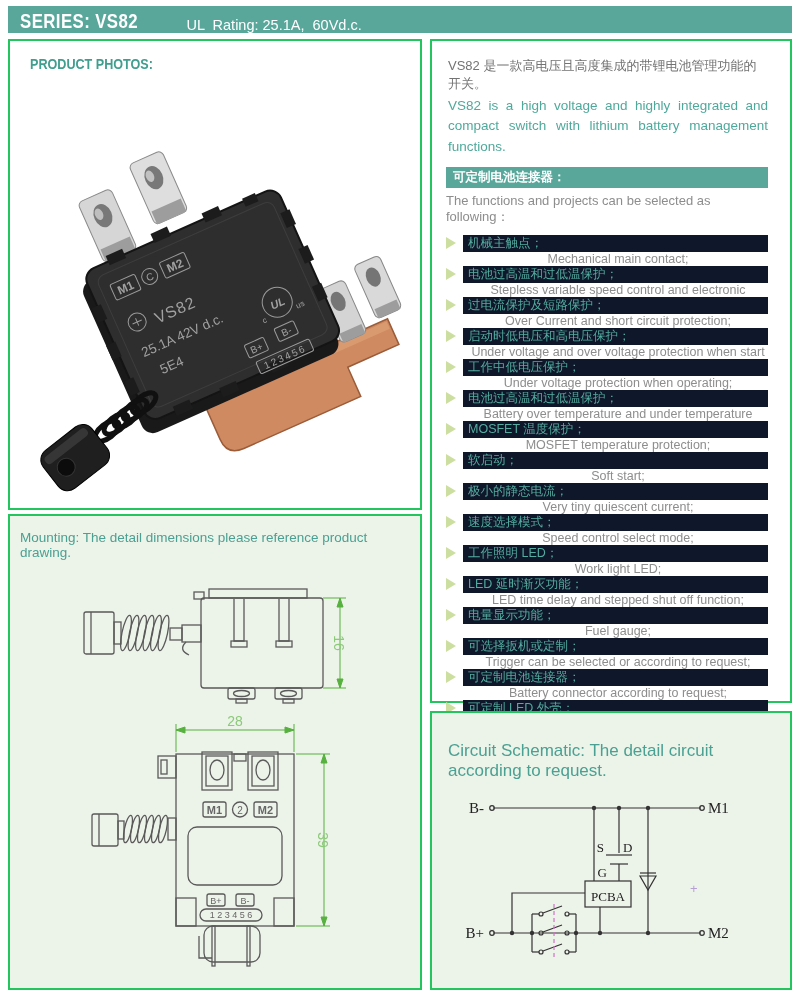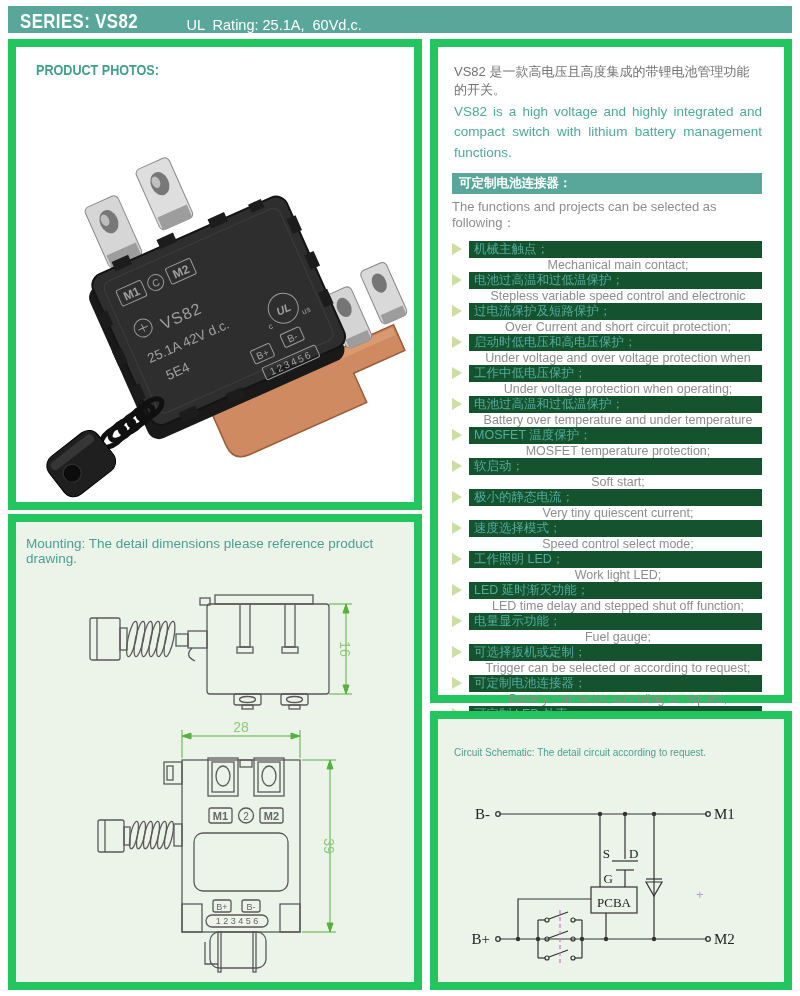--- a/index.html
+++ b/index.html
@@ -4,39 +4,39 @@
 <style>
   html,body{margin:0;padding:0;background:#fff;}
   body{width:800px;height:996px;position:relative;font-family:"Liberation Sans",sans-serif;overflow:hidden;}
   .condensed{display:inline-block;transform:scaleX(.84);transform-origin:left center;}
   
   .hdr{position:absolute;left:8px;top:6px;width:784px;height:27px;background:#58a79a;color:#fff;
        display:flex;align-items:flex-end;padding-left:12px;box-sizing:border-box;}
   .hdr .series{font-weight:bold;font-size:20px;letter-spacing:.5px;}
   .hdr .rating{font-size:14.5px;margin-left:26px;white-space:pre;}
   
-  .panel{position:absolute;box-sizing:border-box;border:8px solid #22c55e;background:#fff;}
+  .panel{position:absolute;box-sizing:border-box;border:2px solid #22c55e;background:#fff;}
   .panel.green{background:#ecf3e9;}
   .photos-panel{left:8px;top:39px;width:414px;height:471px;}
   .features-panel{left:430px;top:39px;width:362px;height:664px;}
   .mounting-panel{left:8px;top:514px;width:414px;height:476px;}
   .circuit-panel{left:430px;top:711px;width:362px;height:279px;}
   .photos-title{position:absolute;left:20px;top:14px;color:#3f9e8e;font-weight:bold;font-size:15px;}
   .mount-title{margin:14px 12px 0 10px;color:#4aa092;font-size:13.5px;}
-  .circ-title{margin:28px 16px 0 16px;color:#4aa092;font-size:10px;}
+  .circ-title{margin:28px 16px 0 16px;color:#4aa092;font-size:17px;}
   
   .intro-zh{margin:16px 22px 2px 16px;color:#737373;font-size:13px;}
   .intro-en{margin:3px 22px 10px 16px;color:#4fa99b;font-size:13.5px;text-align:justify;line-height:1.5;}
   .sec-bar{margin:5px 22px 4px 14px;background:#58a79a;color:#fff;font-size:12.5px;font-weight:bold;padding:2px 7px;}
   .sec-intro{margin:5px 22px 9px 14px;color:#8d8d8d;font-size:13px;}
   .feat{height:31px;}
   .zh-row{display:flex;align-items:center;margin:0 22px 0 14px;height:17px;}
   .tri{width:0;height:0;border-left:10px solid #cddfa0;border-top:6px solid transparent;
        border-bottom:6px solid transparent;margin-right:7px;flex:none;}
-  .zh-bar{flex:1;background:#14532d;height:17px;line-height:17px;padding-left:5px;
+  .zh-bar{flex:1;background:#0f172a;height:17px;line-height:17px;padding-left:5px;
           color:#54aca0;font-size:12.5px;white-space:nowrap;overflow:hidden;}
   .en-line{margin:1px 22px 0 36px;font-size:12.5px;color:#8d8d8d;line-height:13px;text-align:center;}
   
   .photo-svg{position:absolute;left:6px;top:46px;}
   .side-svg{position:absolute;left:72px;top:46px;}
   .front-svg{position:absolute;left:66px;top:196px;}
   .circ-svg{position:absolute;left:16px;top:58px;}
   svg text{font-family:"Liberation Sans",sans-serif;}
   svg text.serif{font-family:"Liberation Serif",serif;}
 </style>

